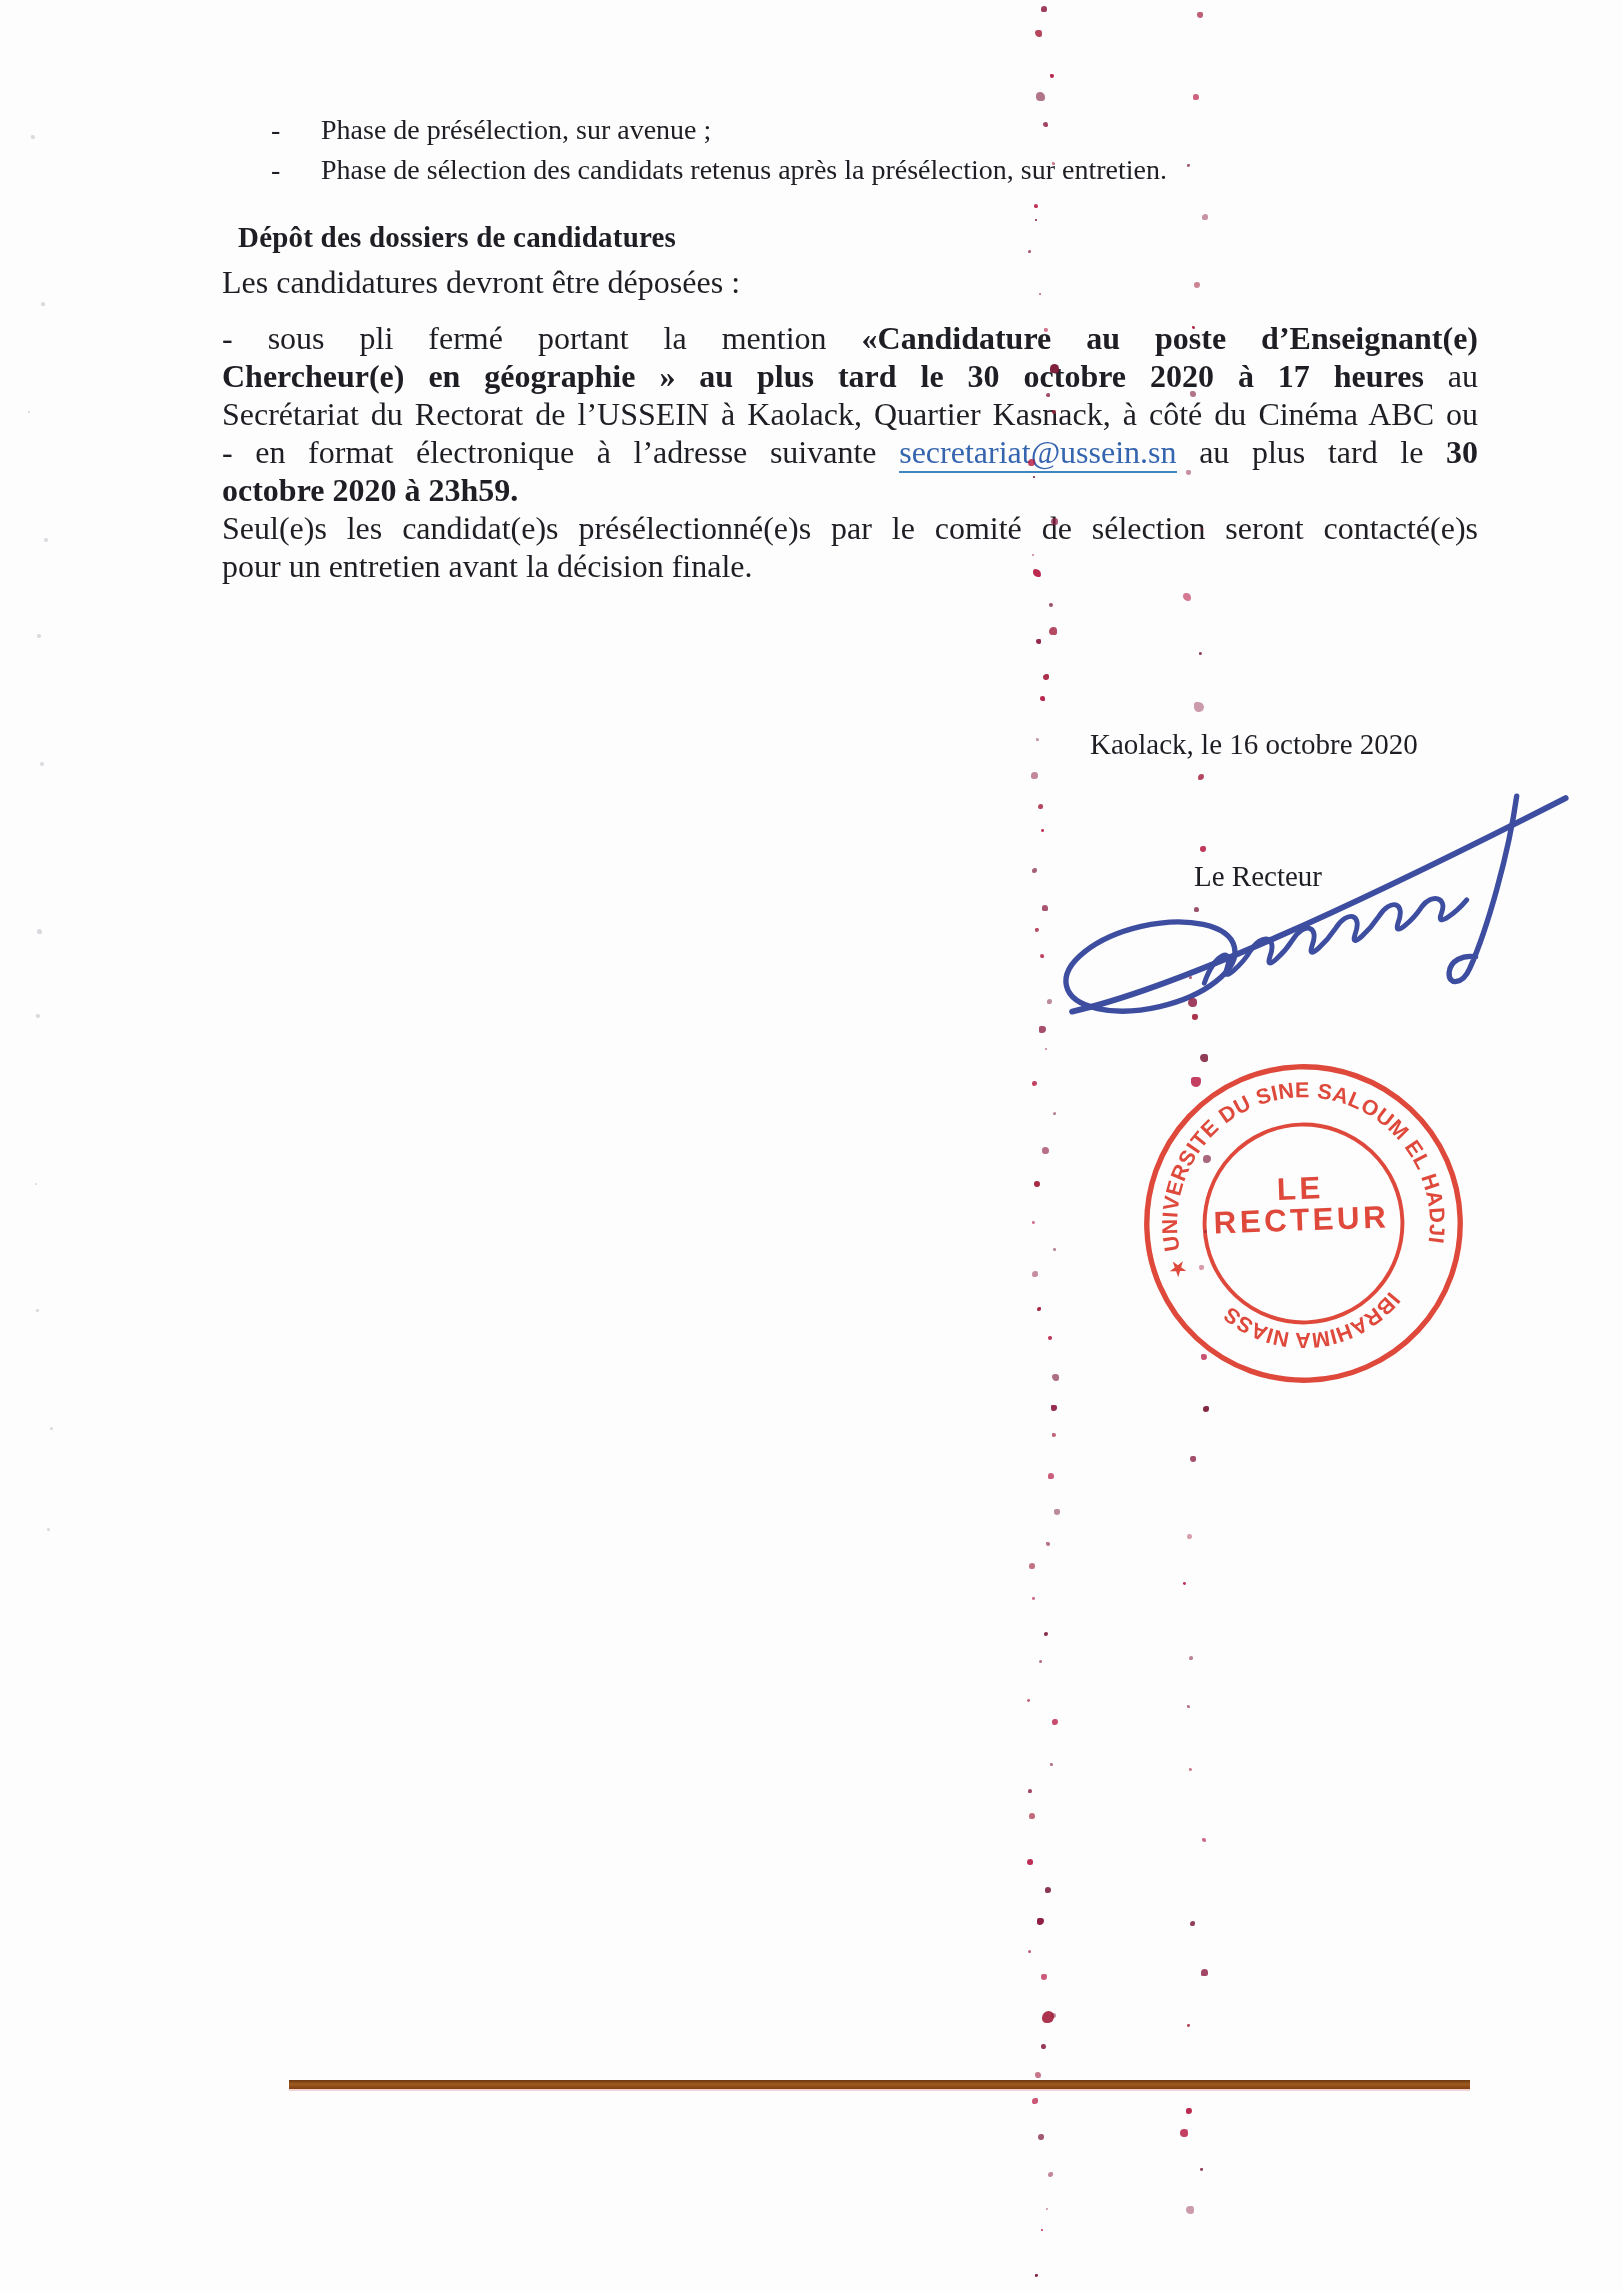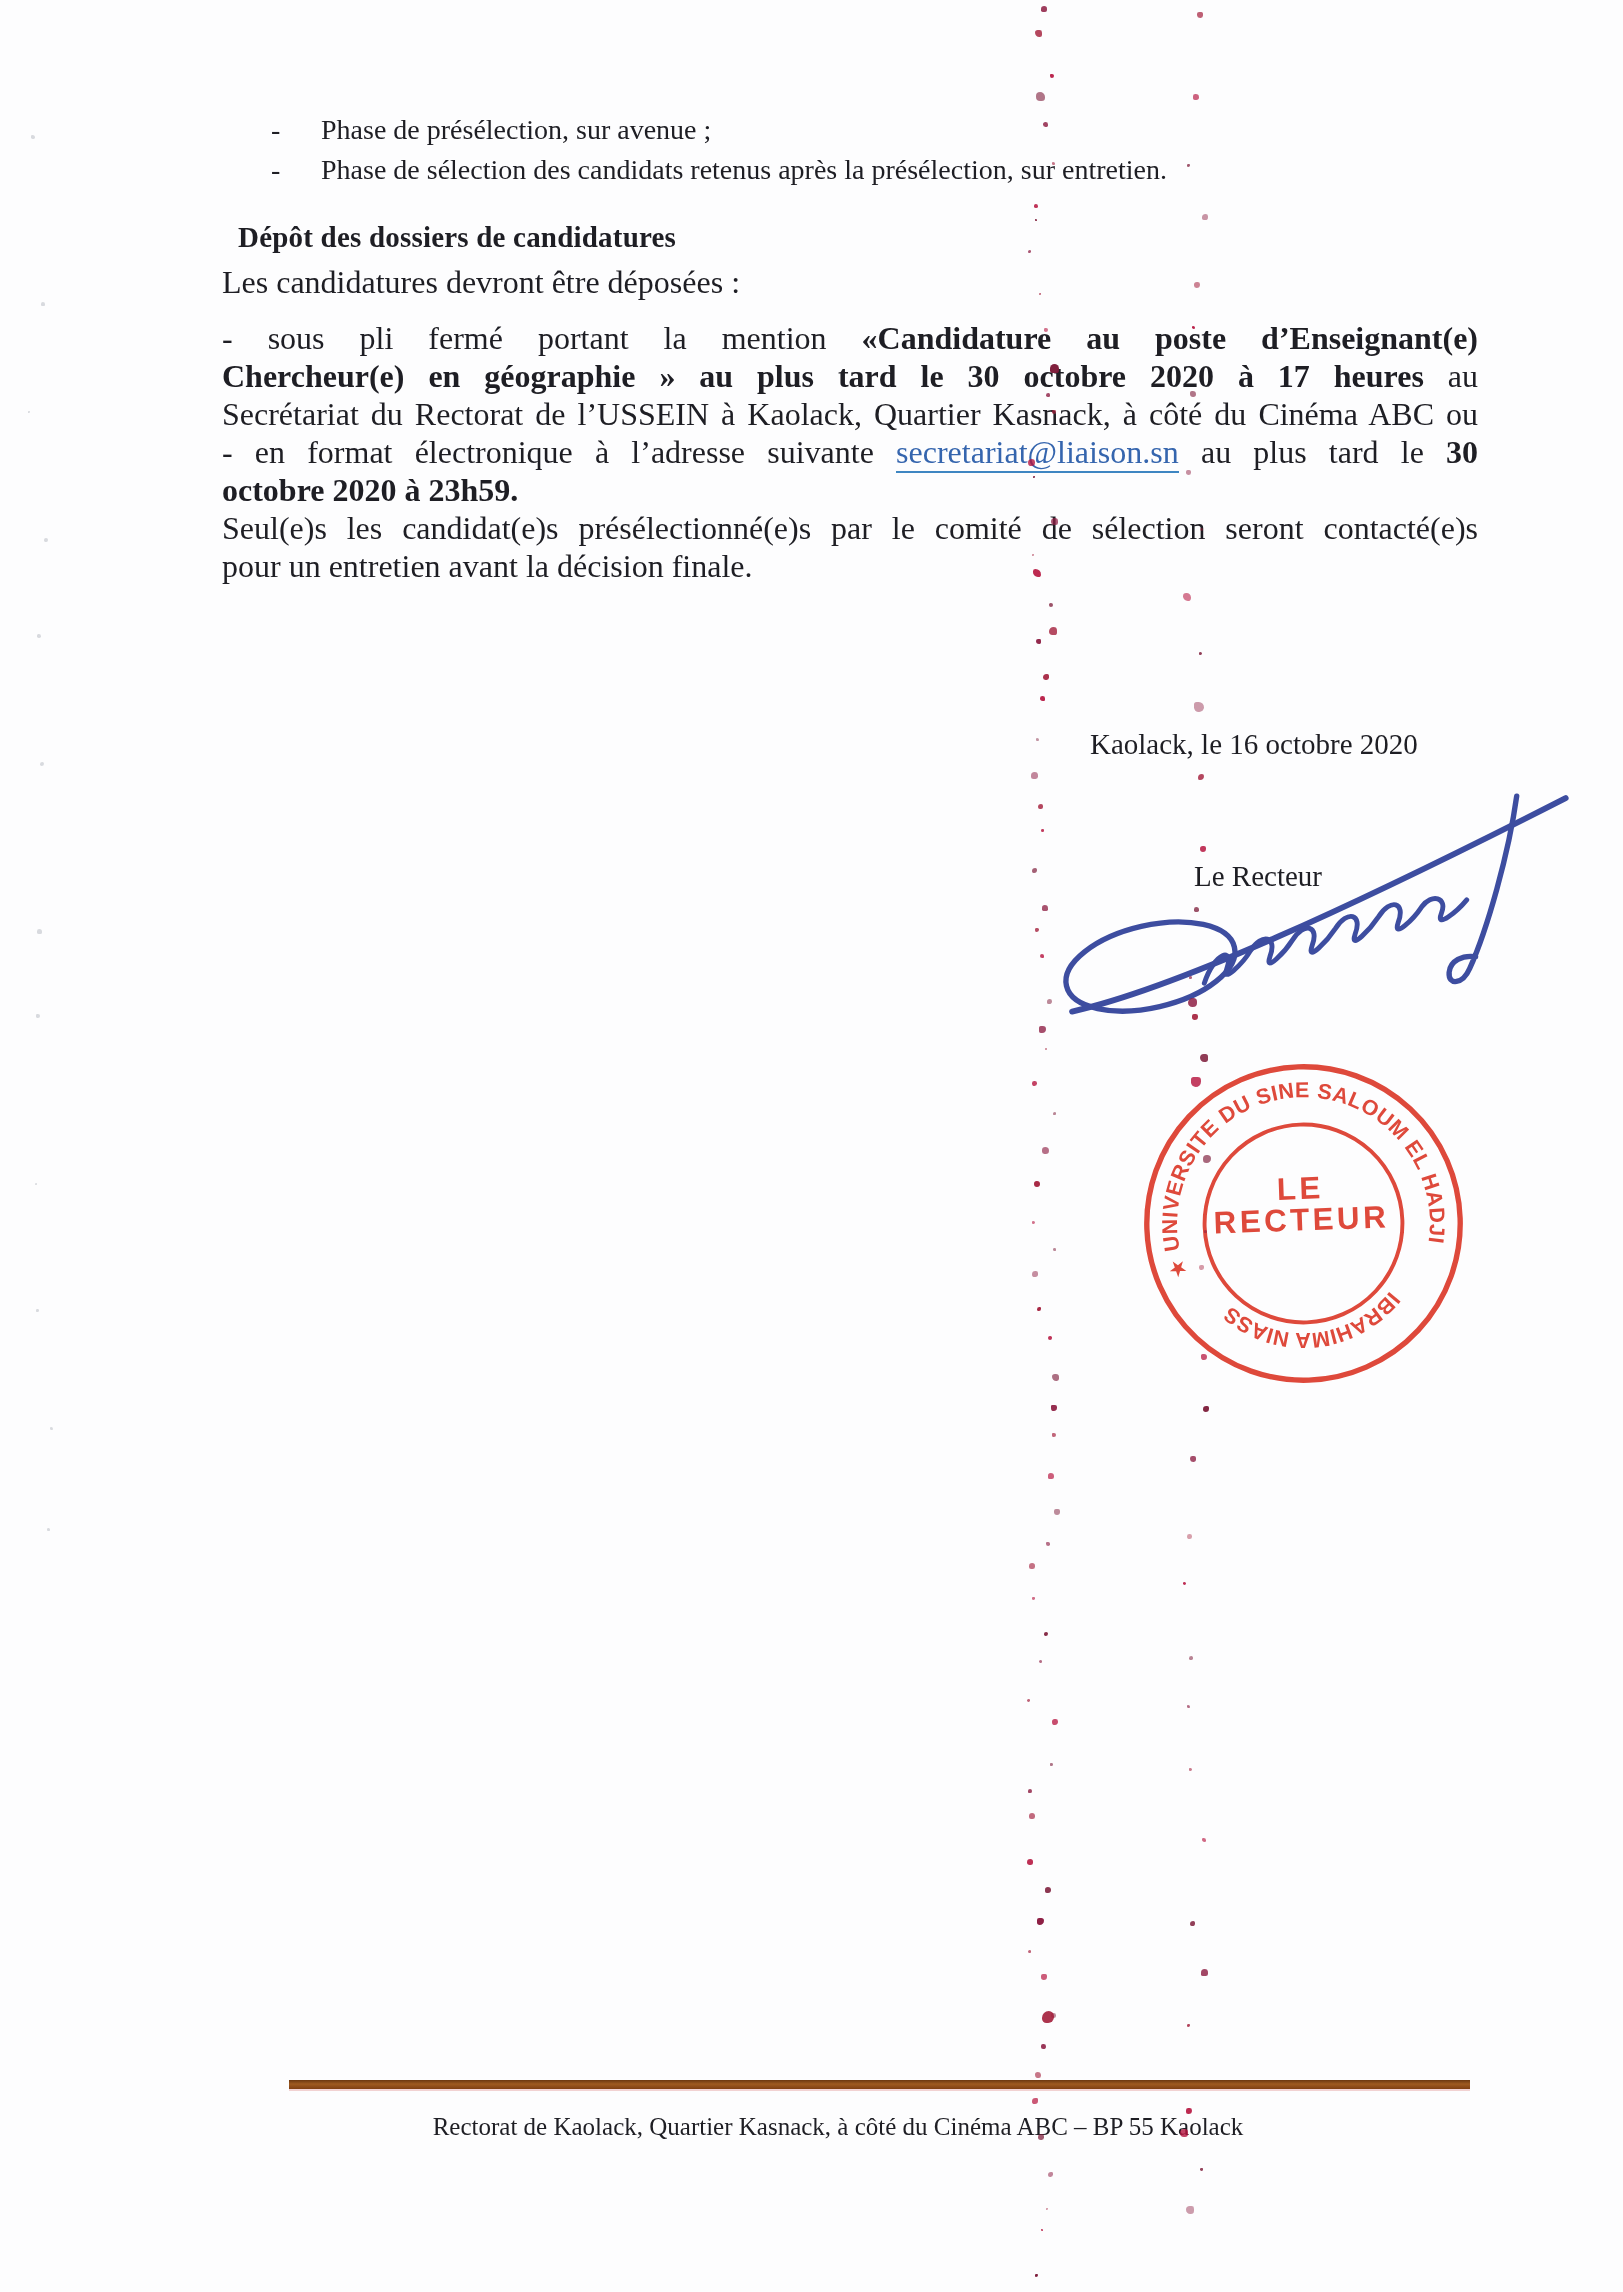--- a/index.html
+++ b/index.html
@@ -63,21 +63,21 @@
   <div class="bodyflow">
     <div class="lline">Les candidatures devront être déposées :</div>
 
     <div class="para p1">
       <div class="jline"><span>- sous pli fermé portant la mention </span><span class="b">«Candidature au poste d’Enseignant(e)</span></div>
       <div class="jline"><span class="b">Chercheur(e) en géographie » au plus tard le 30 octobre  2020 à 17 heures</span><span> au</span></div>
       <div class="jline">Secrétariat du Rectorat de l’USSEIN à Kaolack, Quartier Kasnack, à côté du Cinéma ABC ou</div>
     </div>
 
     <div class="para">
-      <div class="jline"><span>- en format électronique à l’adresse suivante </span><a class="link">secretariat@liaison.sn</a><span> au plus tard le </span><span class="b">30</span></div>
+      <div class="jline"><span>- en format électronique à l’adresse suivante </span><a class="link">secretariat@ussein.sn</a><span> au plus tard le </span><span class="b">30</span></div>
       <div class="lline b">octobre 2020 à 23h59.</div>
     </div>
 
     <div class="para">
       <div class="jline">Seul(e)s les candidat(e)s présélectionné(e)s par le comité de sélection seront contacté(e)s</div>
       <div class="lline">pour un entretien avant la décision finale.</div>
     </div>
   </div>
 
   <div class="dateline">Kaolack, le 16 octobre 2020</div>
@@ -98,21 +98,20 @@
     <circle cx="170" cy="170" r="160" stroke-width="5.5"></circle>
     <circle cx="170" cy="170" r="101" stroke-width="4"></circle>
     <text class="arc-top"><textPath href="#arcTop">★ UNIVERSITE DU SINE SALOUM EL HADJI</textPath></text>
     <text class="arc-bot"><textPath href="#arcBot">IBRAHIMA NIASS</textPath></text>
     <text class="ctr" x="168" y="145">LE</text>
     <text class="ctr" x="168" y="177">RECTEUR</text>
   </svg>
 
   <div class="rule"></div>
   <div class="footer">
-    <div>Rectorat de Kaolack, Quartier Kasnack, à côté du Cinéma ABC – BP 55 Kaolack</div>
   </div>
 
   <div class="speckles">
       <div class="dot" style="left: 1041px; top: 5.5px; width: 6.4px; height: 6.4px; background: rgb(142, 31, 68); opacity: 0.864195; border-radius: 81.366% 71.267% 49.1094% 42.9437%;"></div>
       <div class="dot" style="left: 1035px; top: 30px; width: 6.8px; height: 6.8px; background: rgb(163, 30, 59); opacity: 0.81926; border-radius: 61.7132% 55.3798% 46.2743% 93.9675%;"></div>
       <div class="dot" style="left: 1050px; top: 74px; width: 4.2px; height: 4.2px; background: rgb(181, 18, 61); opacity: 0.912868; border-radius: 42.7293% 85.9661% 97.7905% 88.3008%;"></div>
       <div class="dot" style="left: 1036px; top: 92px; width: 9px; height: 9px; background: rgb(124, 26, 56); opacity: 0.597974; border-radius: 70.2975% 86.1025% 56.283% 70.9971%;"></div>
       <div class="dot" style="left: 1043px; top: 122px; width: 4.7px; height: 4.7px; background: rgb(142, 31, 68); opacity: 0.836108; border-radius: 91.217% 88.7669% 53.7996% 90.156%;"></div>
       <div class="dot" style="left: 1052px; top: 162px; width: 2.6px; height: 2.6px; background: rgb(163, 30, 59); opacity: 0.609449; border-radius: 41.0559% 69.323% 41.5402% 49.2457%;"></div>
       <div class="dot" style="left: 1034px; top: 204px; width: 3.6px; height: 3.6px; background: rgb(181, 18, 61); opacity: 0.853226; border-radius: 75.0801% 88.4147% 76.474% 77.2007%;"></div>

